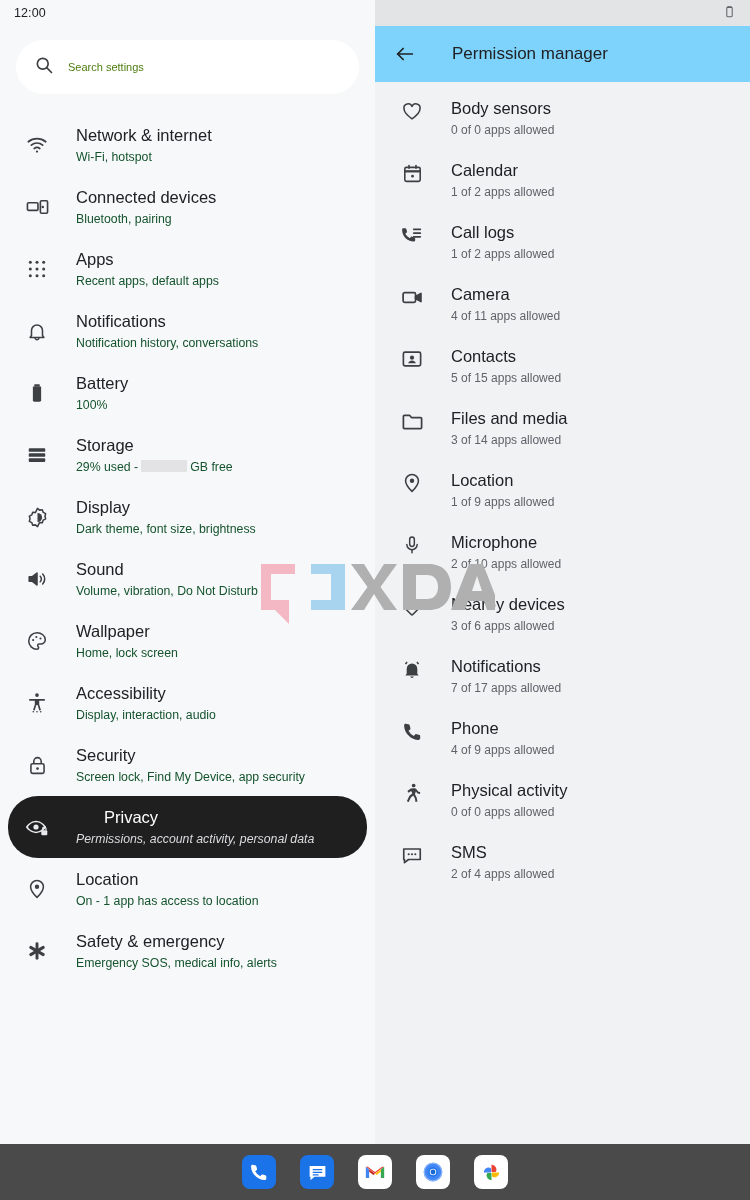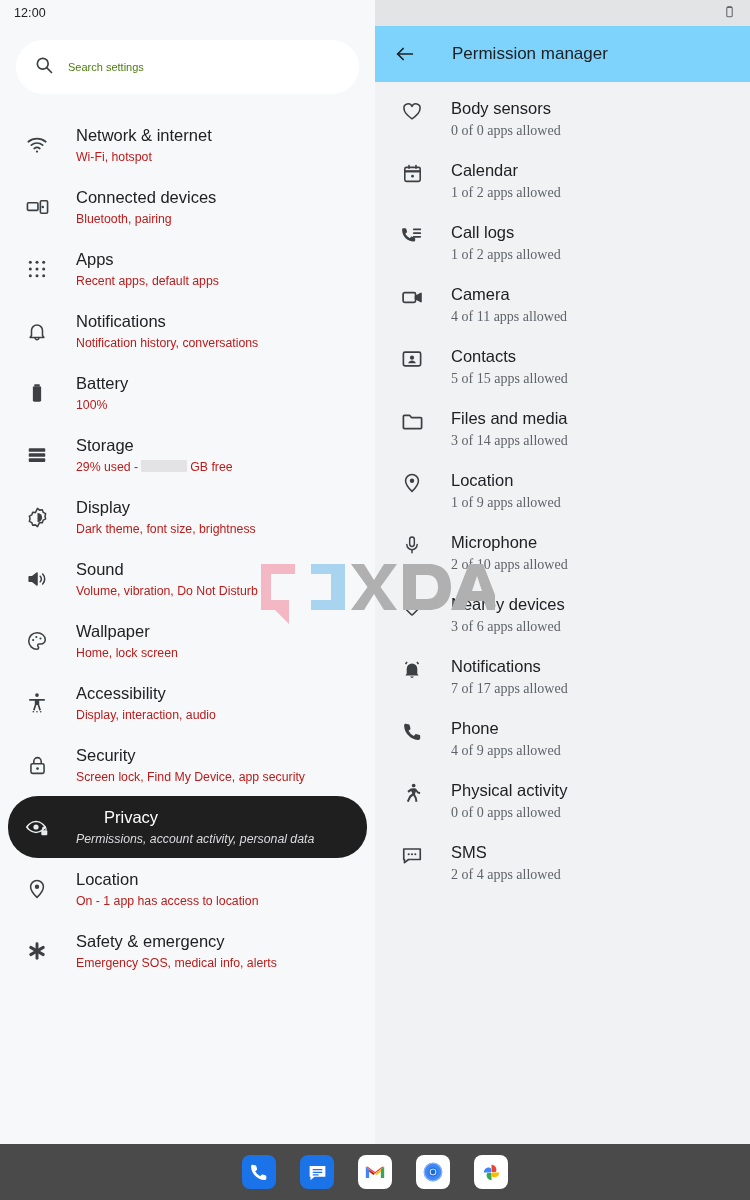--- a/index.html
+++ b/index.html
@@ -41,21 +41,21 @@
     min-height: 62px;
   }
   .s-ico {
     width: 26px; min-width: 26px; height: 26px;
     display: flex; align-items: center; justify-content: center;
     margin-right: 26px; margin-left: 8px;
     color: #3c4043;
   }
   .s-txt { display: flex; flex-direction: column; justify-content: center; }
   .s-title { font-size: 16.5px; color: #202124; line-height: 1.28; }
-  .s-sub { font-size: 12.3px; color: #b91c1c; line-height: 1.35; margin-top: 3px; }
+  .s-sub { font-size: 12.3px; color: #14532d; line-height: 1.35; margin-top: 3px; }
 
   .s-row.selected {
     background: #1f1f1f;
     border-radius: 30px;
     margin: 0 8px;
     padding-left: 8px;
   }
   .s-row.selected .s-ico { color: #e8eaed; }
   .s-row.selected .s-title { color: #ffffff; margin-left: 28px; }
   .s-row.selected .s-sub { color: #dadce0; font-style: italic; }
@@ -97,21 +97,21 @@
     min-height: 62px;
   }
   .p-ico {
     width: 26px; min-width: 26px; height: 26px;
     display: flex; align-items: center; justify-content: center;
     margin-right: 26px; margin-left: 8px;
     color: #3c4043;
   }
   .p-txt { display: flex; flex-direction: column; }
   .p-title { font-size: 16.5px; color: #202124; line-height: 1.28; }
-  .p-sub { font-size: 14px; color: #5f6368; line-height: 1.35; margin-top: 3px; font-family: Liberation Serif, serif; }
+  .p-sub { font-size: 12px; color: #5f6368; line-height: 1.35; margin-top: 3px; }
 
   
   .watermark {
     position: absolute;
     left: 255px; top: 562px;
     width: 240px; height: 62px;
     pointer-events: none;
     z-index: 5;
   }
 

